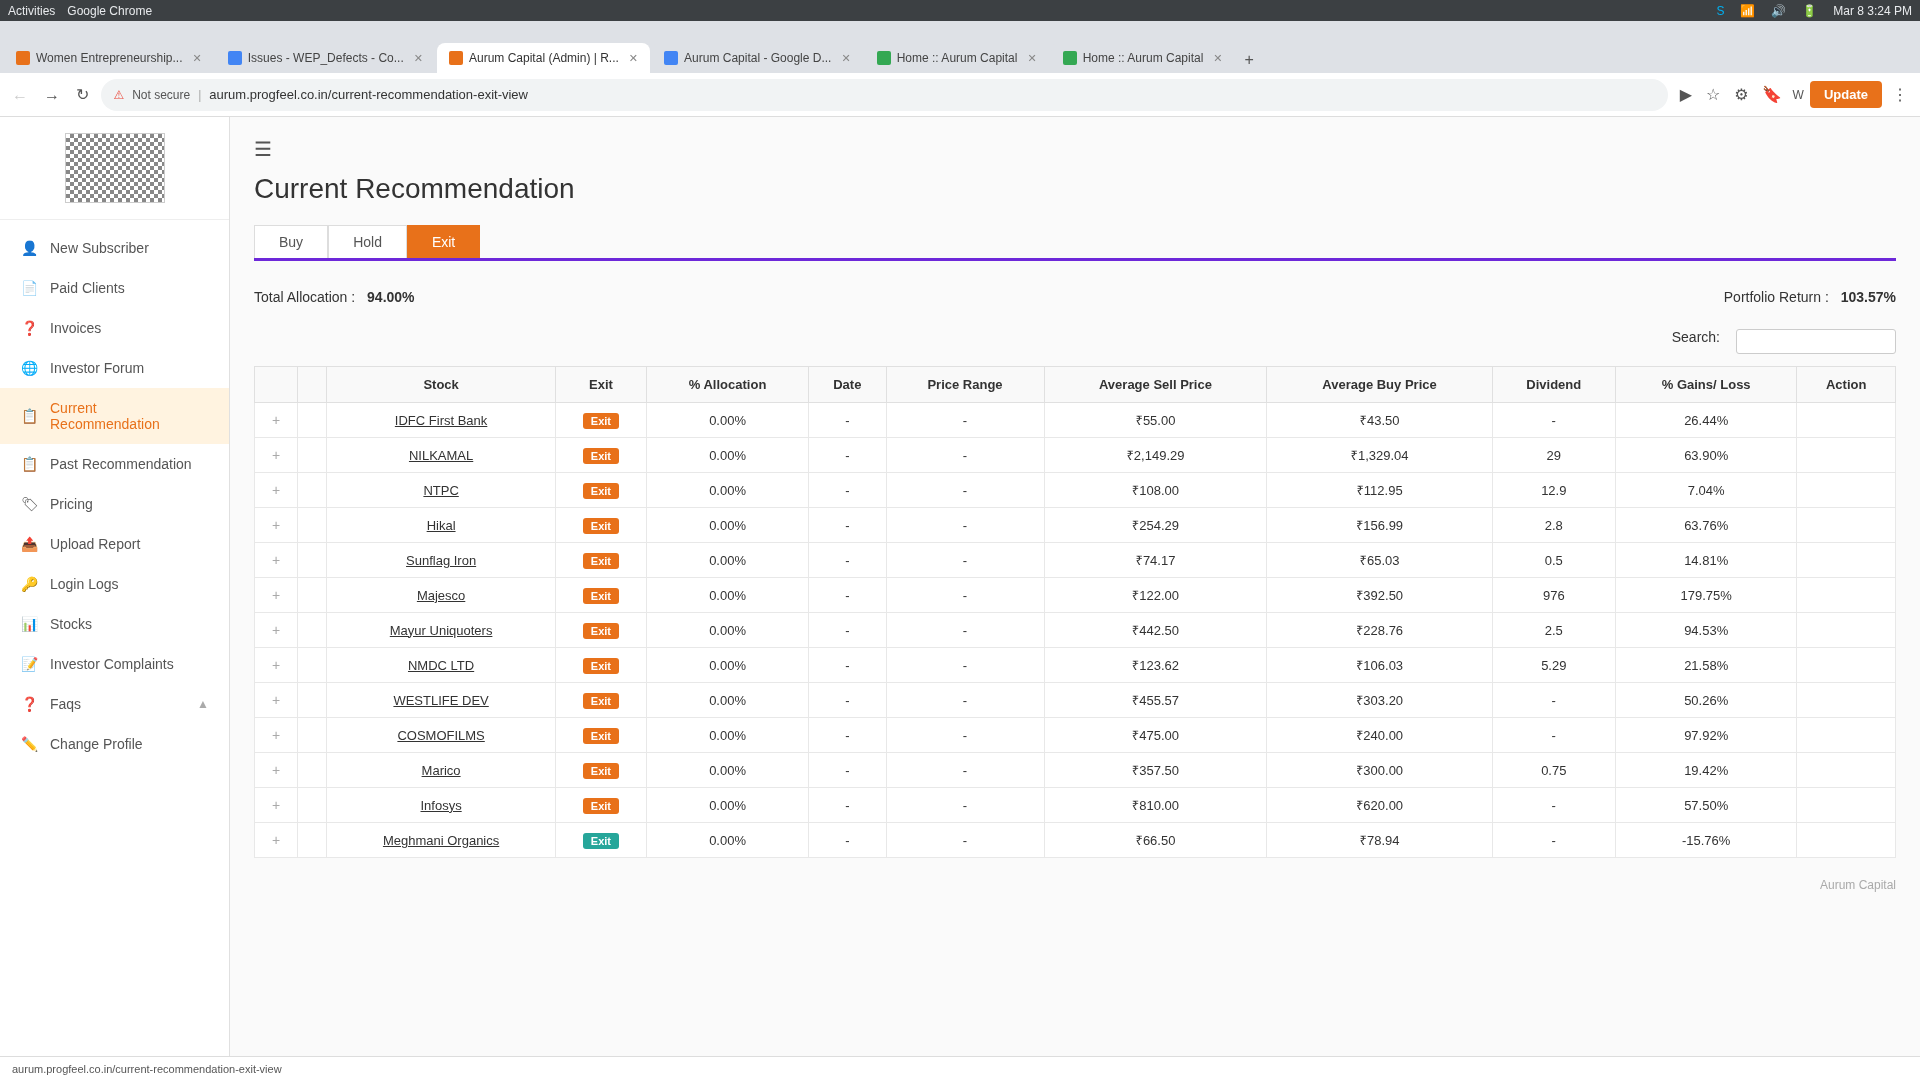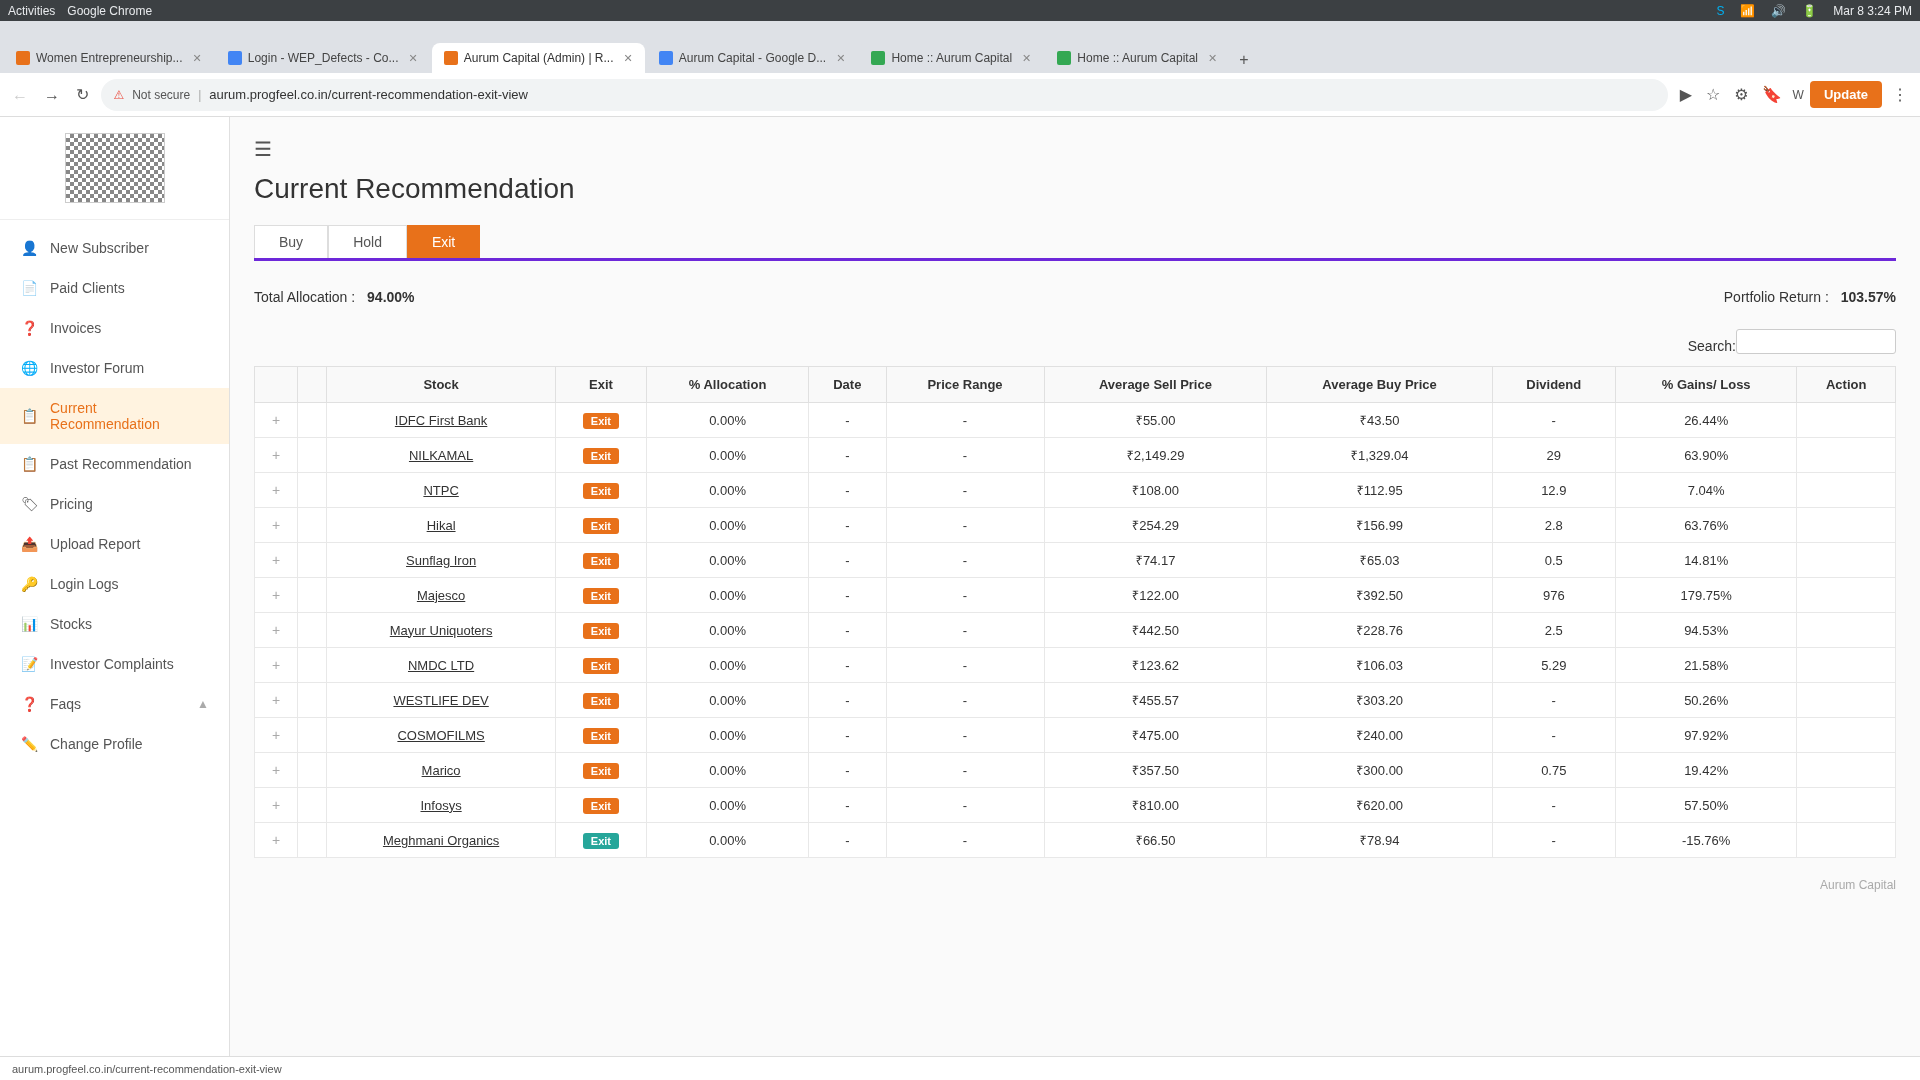--- a/index.html
+++ b/index.html
@@ -165,21 +165,21 @@
       display: flex;
       justify-content: space-between;
       align-items: center;
       margin-bottom: 16px;
       padding: 8px 0;
     }
     .stat-item { font-size: 14px; color: #333; }
     .stat-value { font-weight: bold; color: #333; }
 
     
-    .search-bar { display: flex; align-items: flex-end; gap: 0; justify-content: flex-end; margin-bottom: 12px; }
+    .search-bar { display: flex; align-items: flex-start; gap: 16px; justify-content: flex-end; margin-bottom: 12px; }
     .search-label { font-size: 14px; color: #333; }
     .search-input {
       border: 1px solid #ccc;
       padding: 4px 8px;
       font-size: 13px;
       border-radius: 3px;
       width: 160px;
     }
 
     
@@ -253,21 +253,21 @@
 </div>
 
 <div class="browser-tabs">
   <div class="browser-tab">
     <div class="tab-favicon orange"></div>
     <span>Women Entrepreneurship...</span>
     <span class="tab-close">✕</span>
   </div>
   <div class="browser-tab">
     <div class="tab-favicon blue"></div>
-    <span>Login - WEP_Defects - Co...</span>
+    <span>Issues - WEP_Defects - Co...</span>
     <span class="tab-close">✕</span>
   </div>
   <div class="browser-tab active">
     <div class="tab-favicon orange"></div>
     <span>Aurum Capital (Admin) | R...</span>
     <span class="tab-close">✕</span>
   </div>
   <div class="browser-tab">
     <div class="tab-favicon blue"></div>
     <span>Aurum Capital - Google D...</span>

